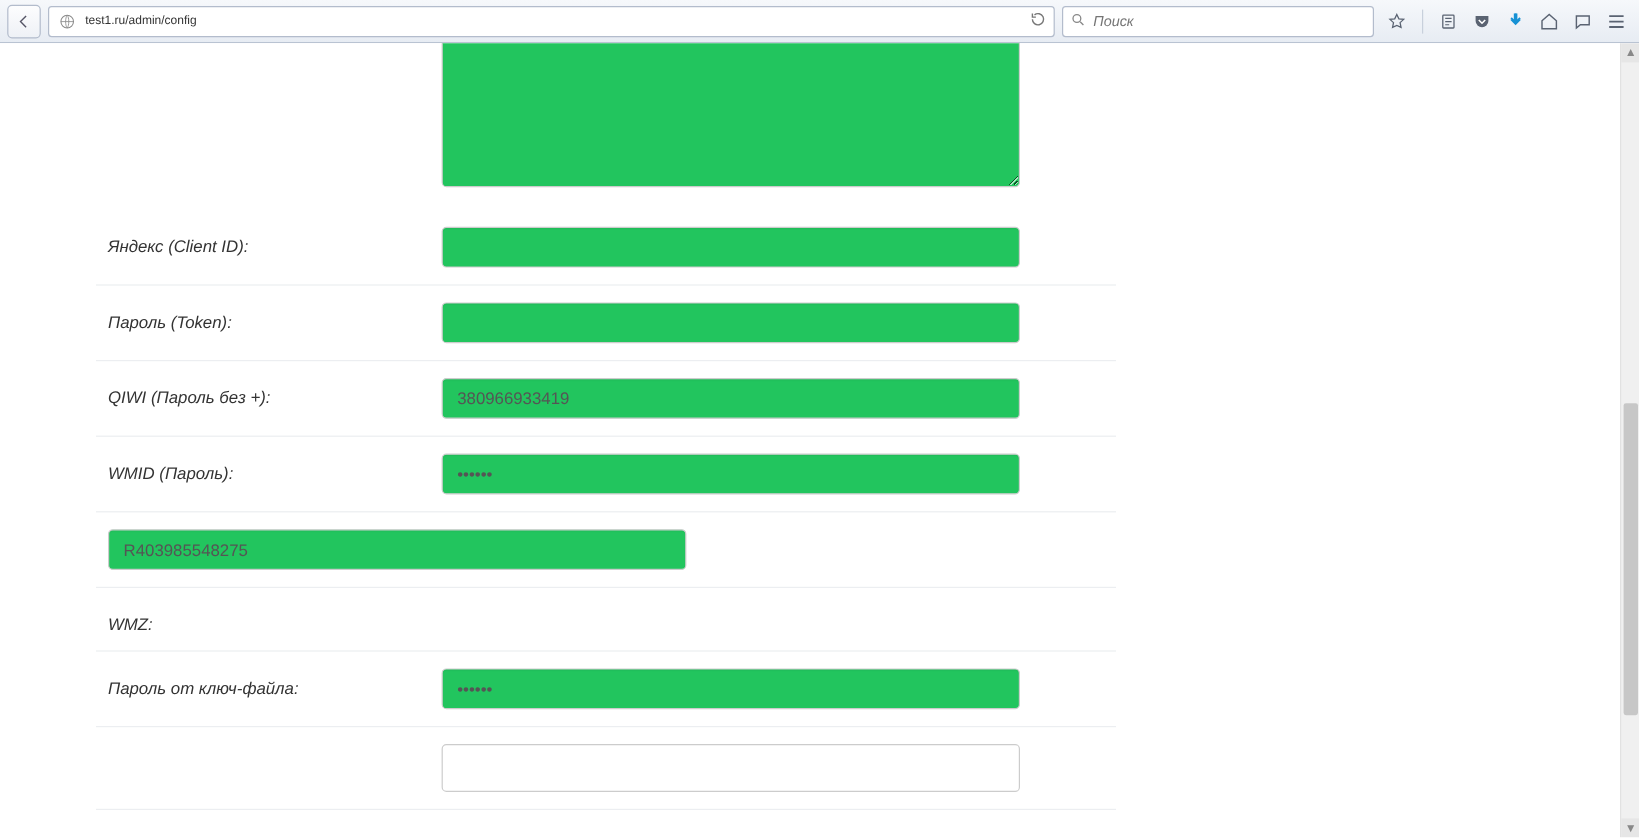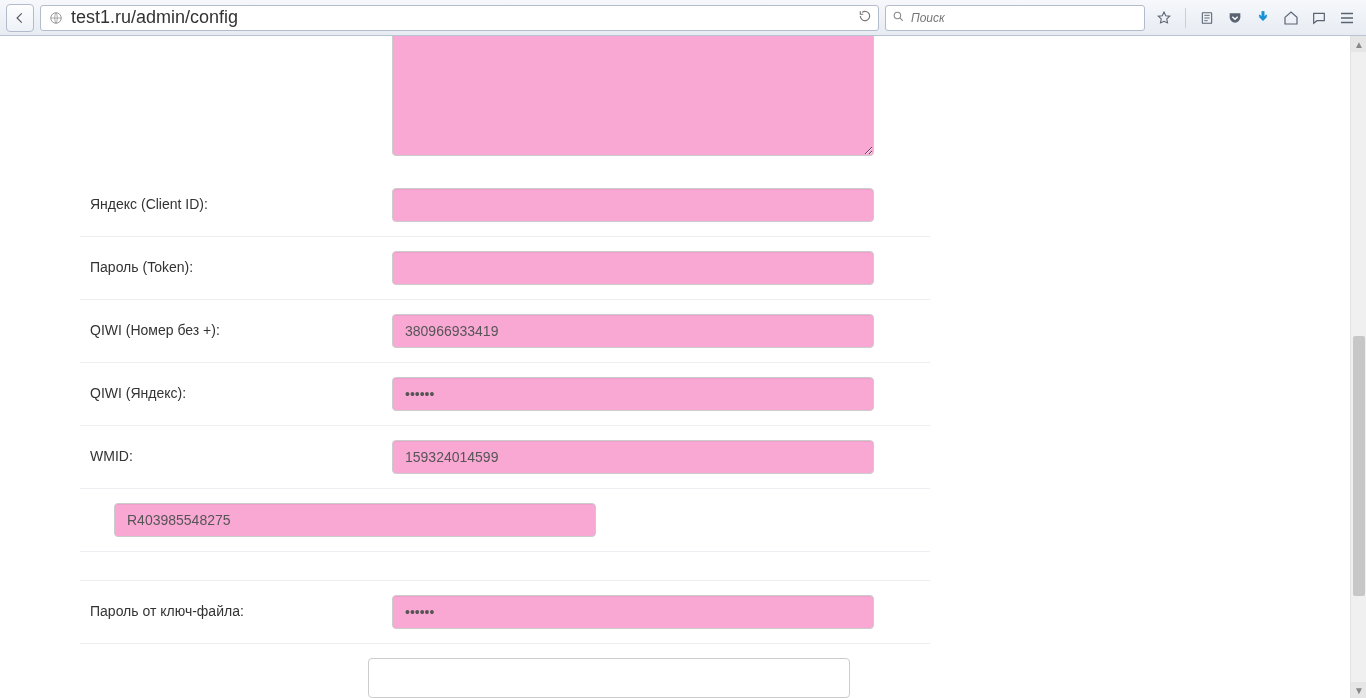--- a/index.html
+++ b/index.html
@@ -33,21 +33,21 @@
     height: 26px;
     border: 1px solid #b3bccc;
     border-radius: 3px;
     background: #fff;
     display: flex;
     align-items: center;
     padding: 0 6px;
     gap:6px;
     min-width:0;
   }
-  .url-text { flex:1; color:#333; font-size:18px; }
+  .url-text { flex:1; color:#333; font-size:10px; }
   .reload-icon { color:#777; }
   .search-bar {
     width: 260px;
     height: 26px;
     border: 1px solid #b3bccc;
     border-radius: 3px;
     background:#fff;
     display:flex;
     align-items:center;
     padding:0 6px;
@@ -87,33 +87,33 @@
     border-bottom: 1px solid #eceef1;
     padding: 14px 0 14px 10px;
   }
   .form-row.no-border { border-bottom:none; }
   .form-row.textarea-row { align-items:flex-end; padding-top:0;}
   .form-label-col {
     width: 278px;
     padding-top: 8px;
     font-size: 14px;
     color:#333;
+    font-style:italic;
   }
   .form-input-col { flex:1; }
   .text-input, textarea.text-input {
     width: 482px;
     height: 34px;
     border: 1px solid #ccc;
     border-radius: 4px;
     padding: 6px 12px;
     font-size: 14px;
     color:#555;
-    background:#f9a8d4;
+    background:#22c55e;
     box-shadow: inset 0 1px 1px rgba(0,0,0,0.05);
-    margin-left: 24px;
   }
   textarea.text-input {
     height: 160px; resize:both; padding-top:8px;
   }
   .file-wrap {
     display:flex; align-items:center; gap:8px;
     border:1px solid #ccc; border-radius:4px;
     padding:3px 6px; width:482px; height:40px;
   }
   
@@ -232,47 +232,42 @@
       </div>
 
       <div class="form-row">
         <div class="form-label-col">Пароль (Token):</div>
         <div class="form-input-col">
           <input class="text-input" type="text" value="" style="">
         </div>
       </div>
 
       <div class="form-row">
-        <div class="form-label-col">QIWI (Номер без +):</div>
+        <div class="form-label-col">QIWI (Пароль без +):</div>
         <div class="form-input-col">
           <input class="text-input" type="text" value="380966933419" style="">
         </div>
       </div>
 
       <div class="form-row">
-        <div class="form-label-col">QIWI (Яндекс):</div>
+        <div class="form-label-col">WMID (Пароль):</div>
         <div class="form-input-col">
           <input class="text-input" type="text" value="••••••" style="">
         </div>
       </div>
 
-      <div class="form-row">
-        <div class="form-label-col">WMID:</div>
-        <div class="form-input-col">
-          <input class="text-input" type="text" value="159324014599" style="">
-        </div>
-      </div>
 
       <div class="form-row">
         <div class="form-input-col">
           <input class="text-input" type="text" value="R403985548275" style="">
         </div>
       </div>
 
       <div class="form-row">
+        <div class="form-label-col">WMZ:</div>
       </div>
 
       <div class="form-row">
         <div class="form-label-col">Пароль от ключ-файла:</div>
         <div class="form-input-col">
           <input class="text-input" type="text" value="••••••" style="">
         </div>
       </div>
 
       <div class="form-row">

